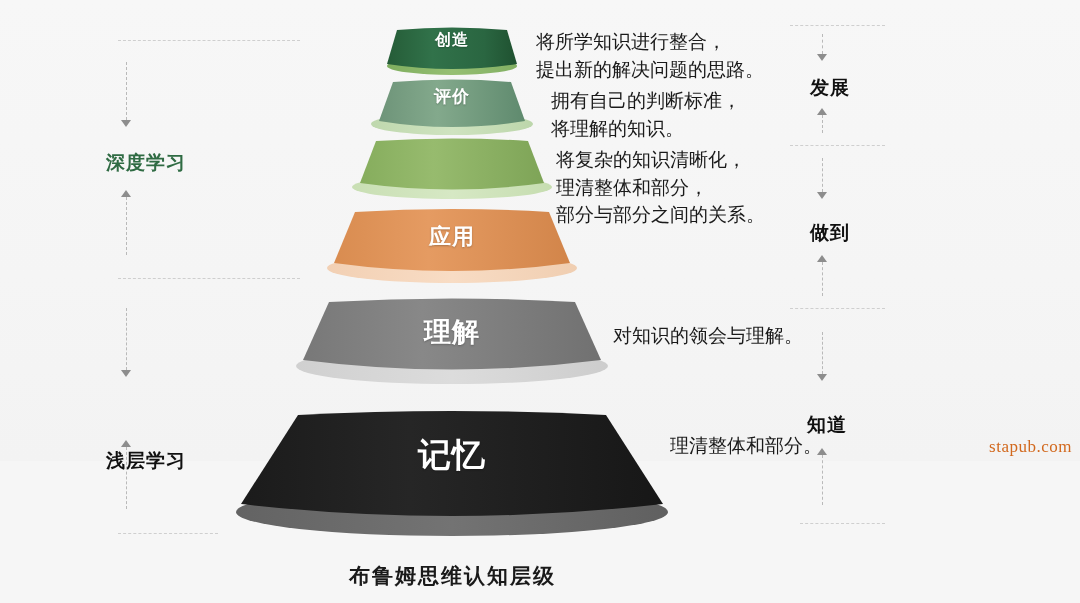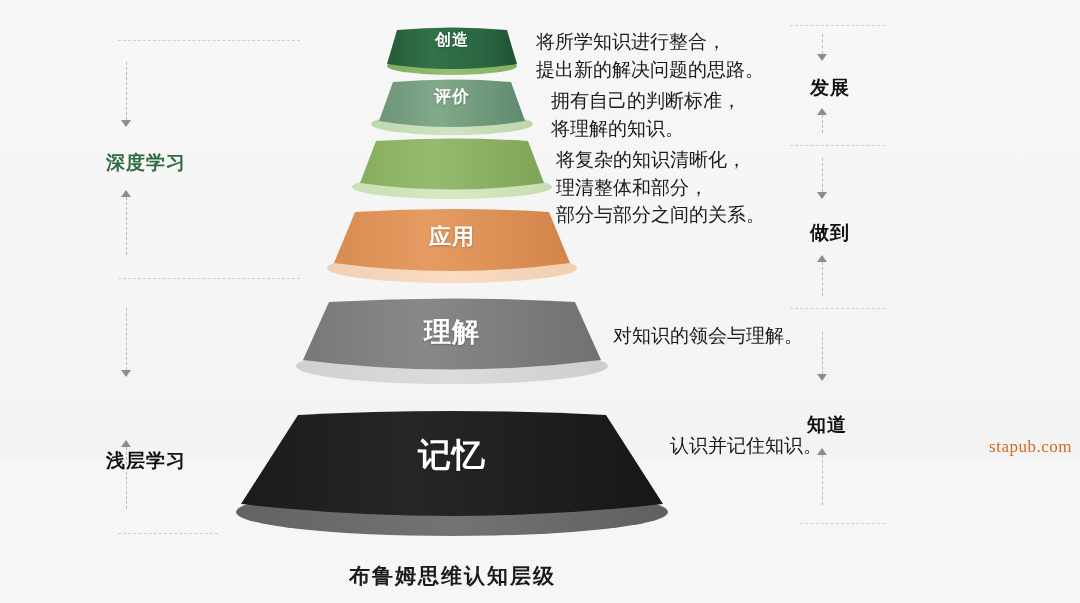--- a/index.html
+++ b/index.html
@@ -227,21 +227,21 @@
   <div class="desc" style="left:551px; top:87px;">拥有自己的判断标准，
 将理解的知识。</div>
 
   <div class="desc" style="left:556px; top:146px;">将复杂的知识清晰化，
 理清整体和部分，
 部分与部分之间的关系。</div>
 
 
   <div class="desc" style="left:613px; top:322px;text-align:right;">对知识的领会与理解。</div>
 
-  <div class="desc" style="left:670px; top:432px;">认识并记住知识。</div>
+  <div class="desc" style="left:670px; top:432px;">理清整体和部分。</div>
 
   <div class="hline" style="left:118px; top:40px; width:182px;"></div>
   <div class="vline" style="left:126px; top:62px; height:58px;"></div>
   <div class="arrow down" style="left:121px; top:120px;"></div>
 
   <div class="group-label deep" style="left:106px; top:150px;">深度学习</div>
 
   <div class="arrow up" style="left:121px; top:190px;"></div>
   <div class="vline" style="left:126px; top:197px; height:58px;"></div>
   <div class="hline" style="left:118px; top:278px; width:182px;"></div>

